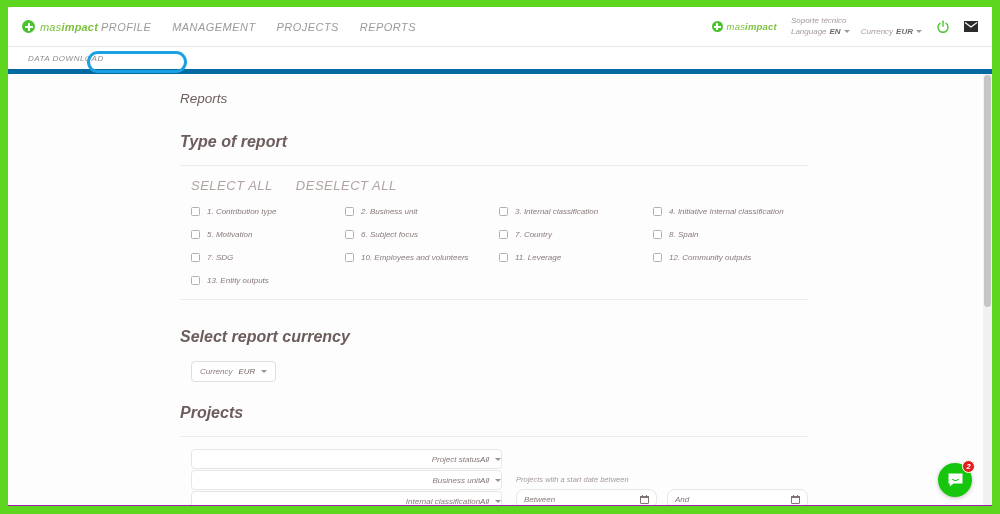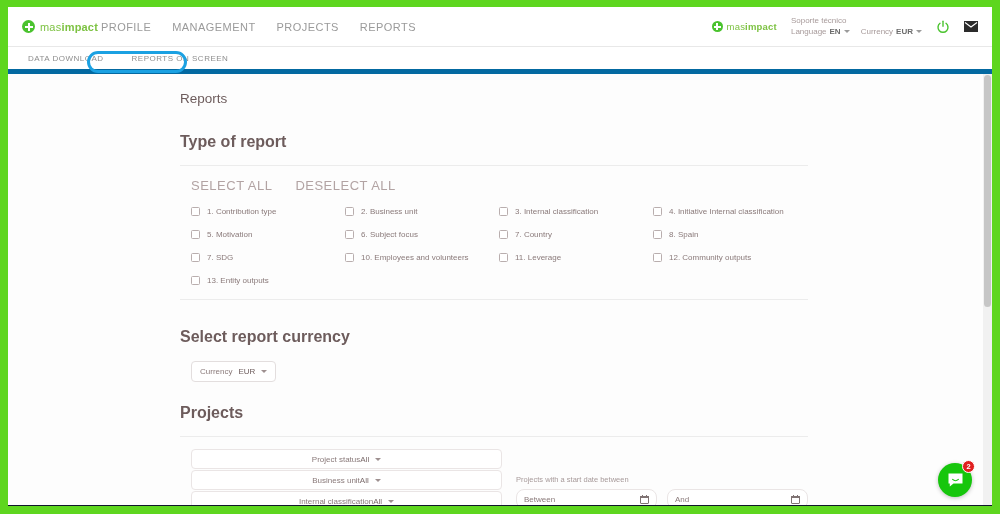--- a/index.html
+++ b/index.html
@@ -17,22 +17,23 @@
     position: relative;
     width: 1000px;
     height: 514px;
     background: #5ed61f;
     padding: 7px 8px 8px 8px;
   }
   #viewport {
     position: relative;
     width: 100%;
     height: 100%;
-    background: #0f172a;
+    background: #a21caf;
     overflow: hidden;
+    font-style: italic;
   }
 
   
   #top-header {
     position: relative;
     height: 40px;
     background: #ffffff;
     border-bottom: 1px solid #e8e8e8;
     display: flex;
     align-items: center;
@@ -243,26 +244,26 @@
     display: flex;
     gap: 14px;
     padding-left: 11px;
   }
   #projects-left { width: 311px; flex: 0 0 auto; }
   #projects-right { flex: 1 1 auto; padding-top: 26px; }
 
   .select-row {
     display: flex;
     align-items: center;
-    justify-content: center;
+    justify-content: flex-end;
     border: 1px solid #eae5e5;
     border-radius: 4px;
     background: #fff;
     height: 20px;
-    padding: 0 20px;
+    padding: 0 0;
     margin-bottom: 1px;
     cursor: pointer;
   }
   .select-row .sr-label { font-size: 8px; color: #8a7a7a; }
   .select-row .sr-right { display: flex; align-items: center; gap: 6px; }
   .select-row .sr-value { font-size: 8px; color: #7b6b6b; }
 
   .date-group-label {
     font-size: 7.5px;
     color: #a79a9a;
@@ -404,21 +405,20 @@
           <svg width="14" height="11" viewBox="0 0 14 11">
             <rect x="0.5" y="0.5" width="13" height="10" fill="#2b2b2b" stroke="#2b2b2b"></rect>
             <path d="M1 1.5 L7 6 L13 1.5" fill="none" stroke="#ffffff" stroke-width="1.1"></path>
           </svg>
         </span>
       </div>
     </div>
 
     <div id="sub-tabs">
       <span class="sub-tab">DATA DOWNLOAD</span>
-      <span class="sub-tab" id="tab-reports-on-screen">REPORTS ON SCREEN</span>
       <span id="tab-highlight-ring"></span>
     </div>
 
     <div id="page-body">
       <div id="content">
 
         <h1 class="page-title">Reports</h1>
 
         
         <h2 class="section-head">Type of report</h2>

